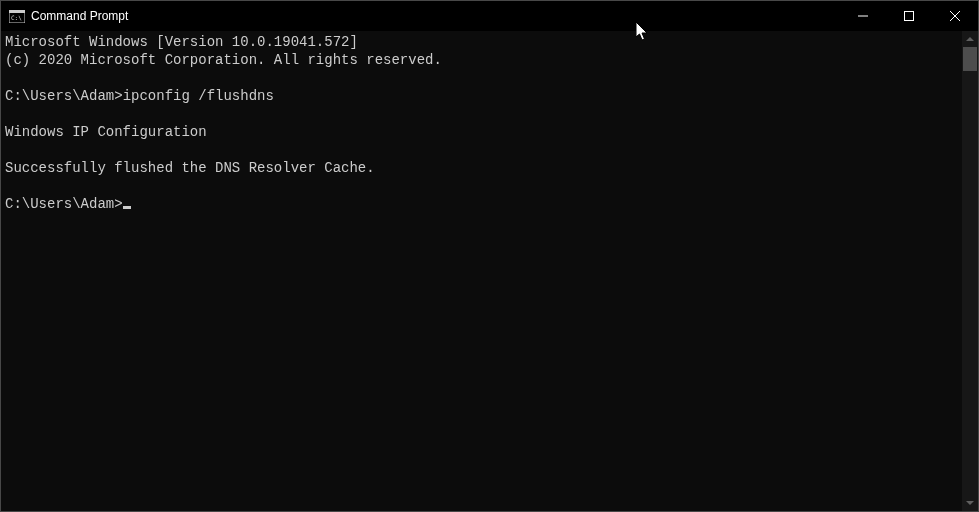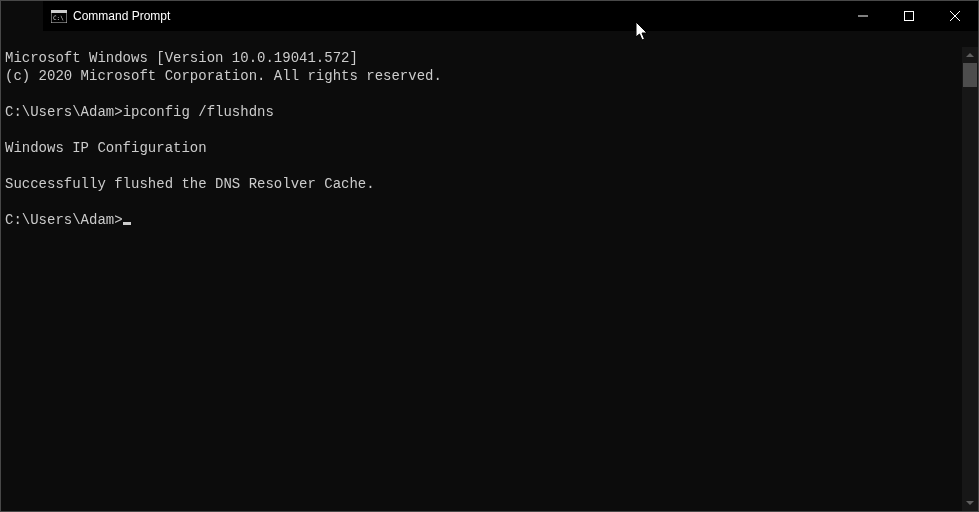--- a/index.html
+++ b/index.html
@@ -25,21 +25,20 @@
     }
     .titlebar {
       height: 30px;
       background: #000000;
       display: flex;
       align-items: center;
       color: #ffffff;
       font-family: "Segoe UI", Tahoma, sans-serif;
       font-size: 12px;
       user-select: none;
-      margin-left: 42px;
     }
     .titlebar-icon {
       width: 16px;
       height: 14px;
       margin-left: 8px;
       margin-right: 6px;
       display: inline-flex;
       align-items: center;
       justify-content: center;
     }
@@ -64,21 +63,20 @@
       justify-content: center;
       color: #ffffff;
     }
     .win-btn svg {
       display: block;
     }
     .content-wrap {
       flex: 1;
       display: flex;
       min-height: 0;
-      margin-top: 16px;
     }
     .terminal {
       flex: 1;
       background: #0c0c0c;
       color: #cccccc;
       font-family: Consolas, "Courier New", monospace;
       font-size: 14px;
       line-height: 18px;
       padding: 2px 4px 4px 4px;
       white-space: pre;

